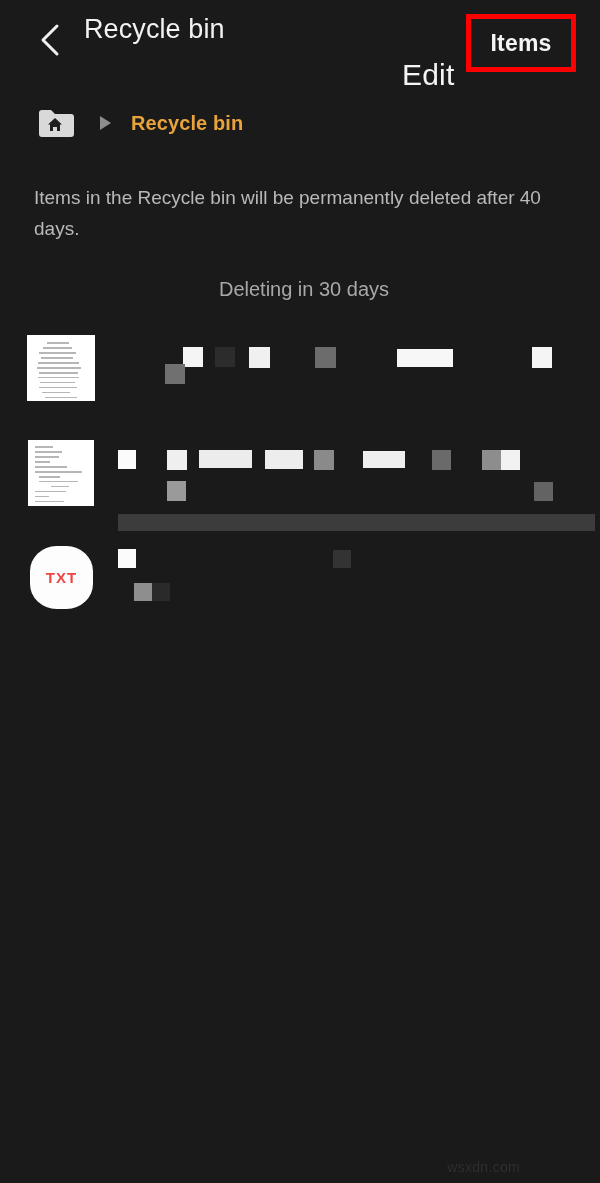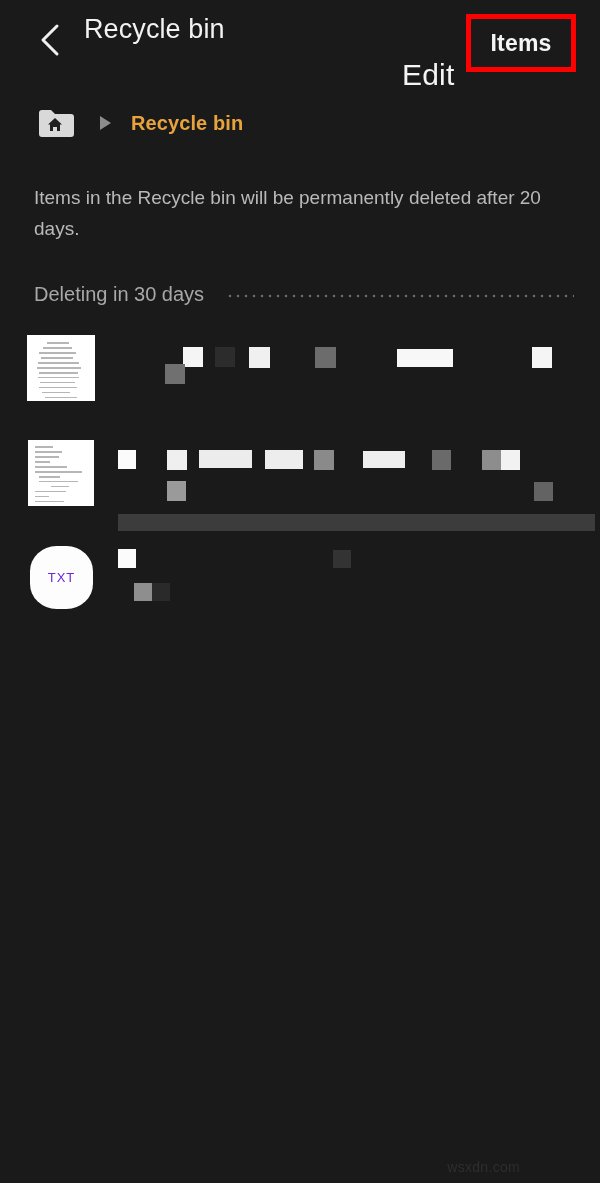--- a/index.html
+++ b/index.html
@@ -111,21 +111,21 @@
     font-size: 19px;
     line-height: 31px;
     color: #b9b9b9;
   }
 
   
   .section-row {
     position: absolute;
     left: 34px; top: 278px;
     width: 540px; height: 32px;
-    display: flex; align-items: center;
+    display: flex; align-items: center; flex-direction: column;
   }
   .section-title {
     font-size: 20px;
     color: #a8a8a8;
     white-space: nowrap;
   }
   .dotted {
     flex: 1;
     margin-left: 22px;
     height: 4px;
@@ -152,23 +152,23 @@
     margin-bottom: 3.4px;
     opacity: .85;
   }
   .thumb-txt {
     position: absolute;
     background: #fdfdfd;
     border-radius: 42% / 40%;
     display: flex; align-items: center; justify-content: center;
   }
   .thumb-txt span {
-    font-size: 13px;
-    font-weight: normal;
-    color: #6d28d9;
+    font-size: 15px;
+    font-weight: bold;
+    color: #ef4444;
     letter-spacing: 1px;
   }
 
   
   .blk { position: absolute; }
 
   
   .watermark {
     position: absolute;
     right: 12px; bottom: 8px;
@@ -208,21 +208,21 @@
     <div class="home-folder">
       <svg width="38" height="32" viewBox="0 0 38 32">
         <path d="M3 6 a3 3 0 0 1 3-3 h9 l4 4 h16 a3 3 0 0 1 3 3 v17 a3 3 0 0 1 -3 3 h-29 a3 3 0 0 1 -3 -3 z" fill="#d9d9d9"></path>
         <path d="M19 11 L26 17.5 L24 17.5 L24 24 L21 24 L21 20 L17 20 L17 24 L14 24 L14 17.5 L12 17.5 Z" fill="#1f1f1f"></path>
       </svg>
     </div>
     <div class="caret"></div>
     <div class="crumb-label">Recycle bin</div>
   </div>
 
-  <div class="info-text">Items in the Recycle bin will be permanently deleted after 20 days.</div>
+  <div class="info-text">Items in the Recycle bin will be permanently deleted after 40 days.</div>
 
   <div class="section-row">
     <div class="section-title">Deleting in 30 days</div>
     <div class="dotted"></div>
   </div>
 
   <div class="rows">
 
     <div class="file-row" style="top:0;height:0">
       <div class="thumb-doc" style="left:27px; top:335px; width:68px; height:66px;">

